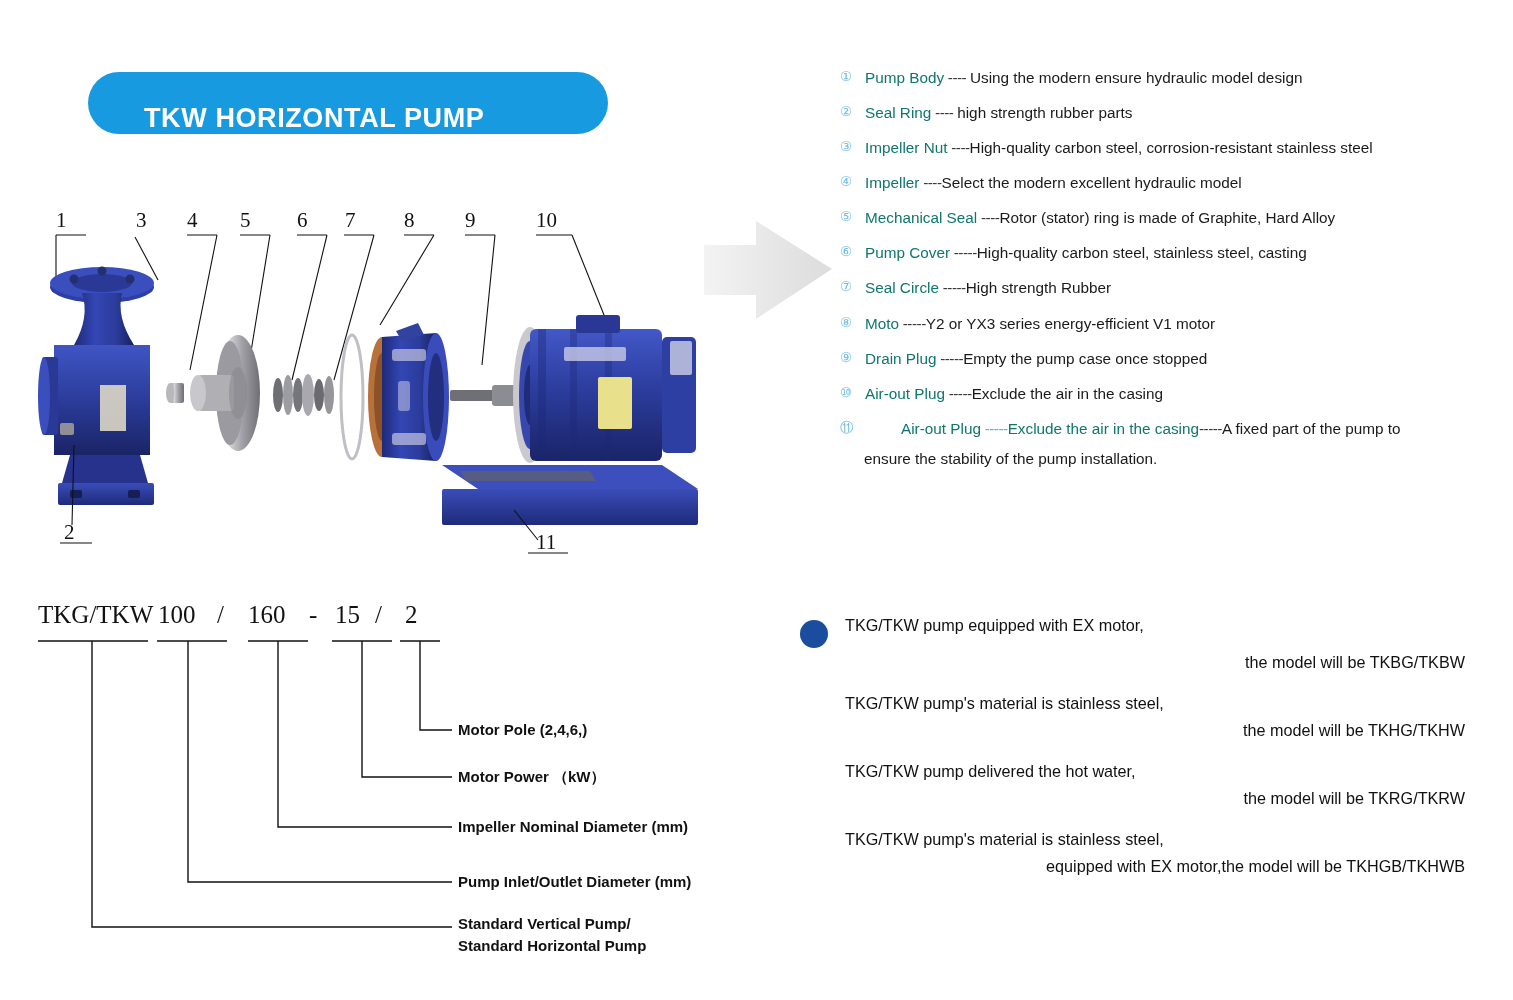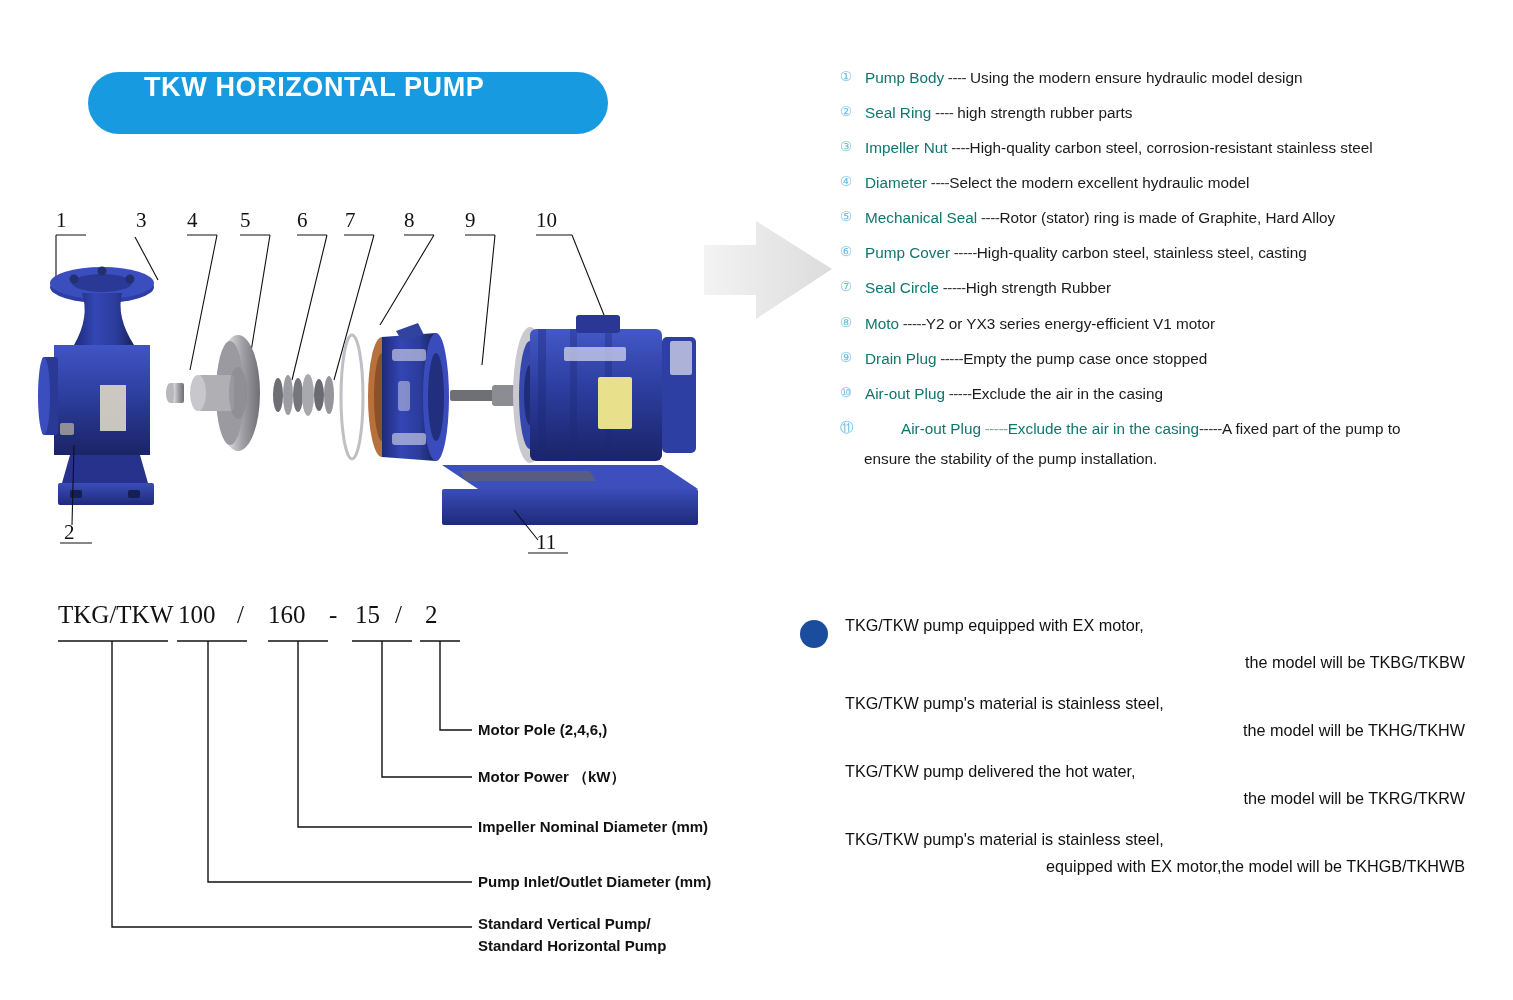--- a/index.html
+++ b/index.html
@@ -22,21 +22,21 @@
   
   #title-banner {
     position: absolute;
     left: 88px;
     top: 72px;
     width: 520px;
     height: 62px;
     background: #179ADF;
     border-radius: 31px;
     display: flex;
-    align-items: flex-start;
+    align-items: flex-end;
     box-sizing: border-box;
     padding-left: 56px;
   }
   #title-banner .title-text {
     color: #ffffff;
     font-size: 27px;
     font-weight: bold;
     letter-spacing: 0.6px;
   }
 
@@ -99,21 +99,21 @@
   .legend-cont {
     display: block;
     padding-left: 24px;
     color: #1a1a1a;
     margin-top: 11px;
   }
 
   
   #model-code {
     position: absolute;
-    left: 40px;
+    left: 20px;
     top: 595px;
     width: 700px;
     height: 380px;
   }
   #model-code svg { display: block; }
   .code-token {
     font-family: "Liberation Serif", serif;
     font-size: 25px;
     fill: #111111;
   }
@@ -356,21 +356,21 @@
       <span><span class="legend-name">Seal Ring</span><span class="legend-dash"> ---- </span><span class="legend-desc">high strength rubber parts</span></span>
     </div>
 
     <div class="legend-row">
       <span class="legend-num">③</span>
       <span><span class="legend-name">Impeller Nut</span><span class="legend-dash"> ----</span><span class="legend-desc">High-quality carbon steel, corrosion-resistant stainless steel</span></span>
     </div>
 
     <div class="legend-row">
       <span class="legend-num">④</span>
-      <span><span class="legend-name">Diameter</span><span class="legend-dash"> ----</span><span class="legend-desc">Select the modern excellent hydraulic model</span></span>
+      <span><span class="legend-name">Impeller</span><span class="legend-dash"> ----</span><span class="legend-desc">Select the modern excellent hydraulic model</span></span>
     </div>
 
     <div class="legend-row">
       <span class="legend-num">⑤</span>
       <span><span class="legend-name">Mechanical Seal</span><span class="legend-dash"> ----</span><span class="legend-desc">Rotor (stator) ring is made of Graphite, Hard Alloy</span></span>
     </div>
 
     <div class="legend-row">
       <span class="legend-num">⑥</span>
       <span><span class="legend-name">Pump Cover</span><span class="legend-dash"> -----</span><span class="legend-desc">High-quality carbon steel, stainless steel, casting</span></span>

